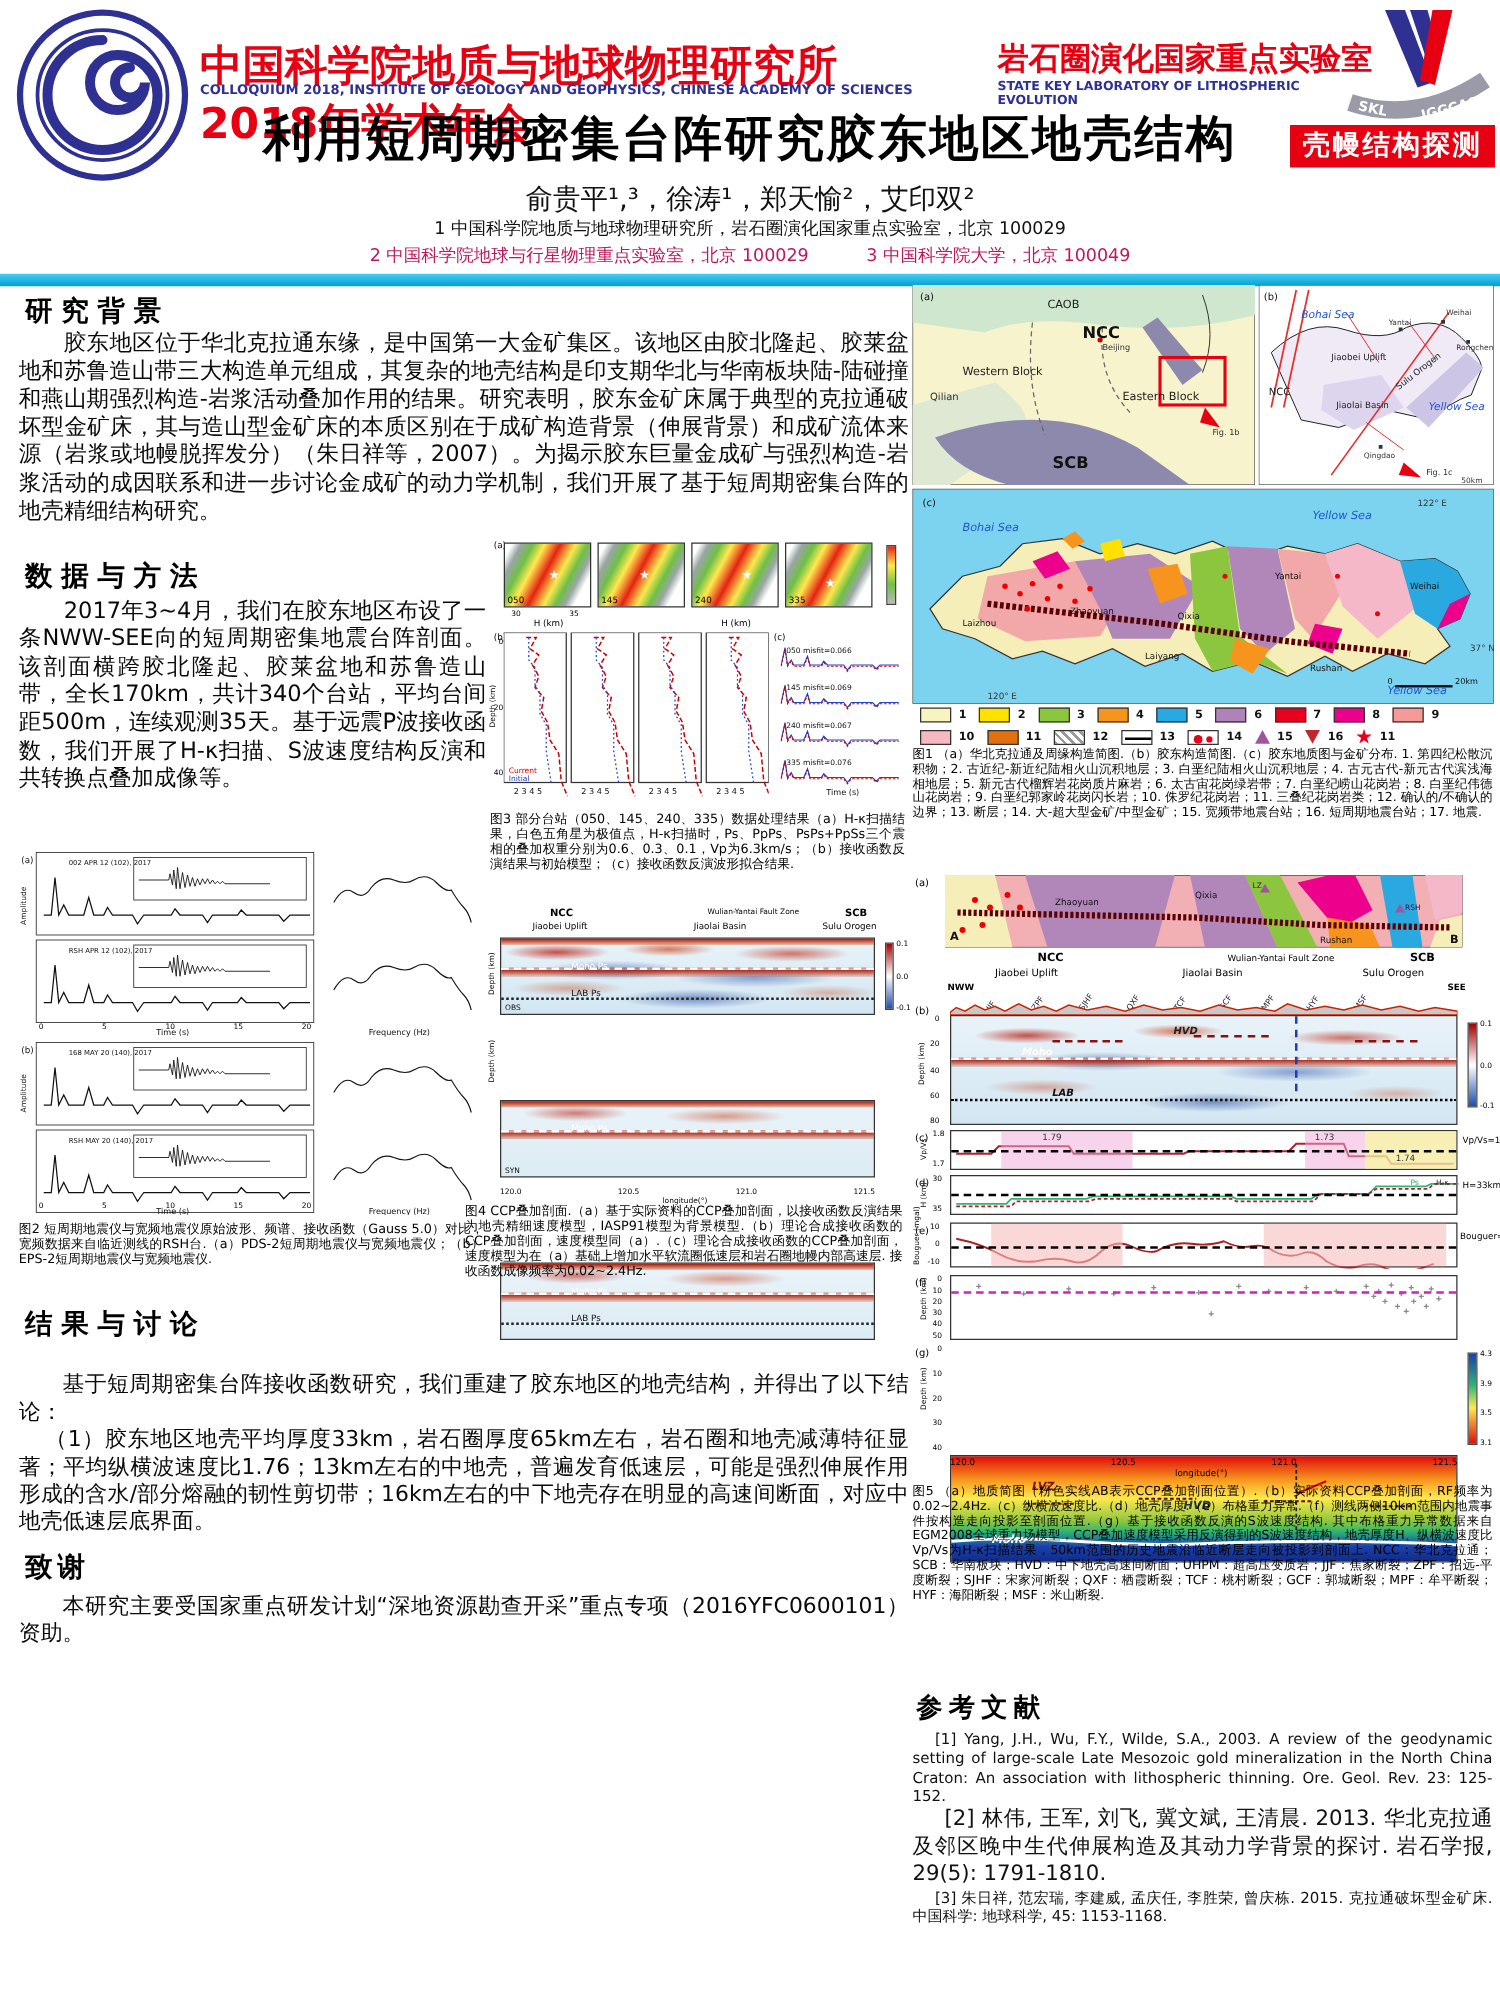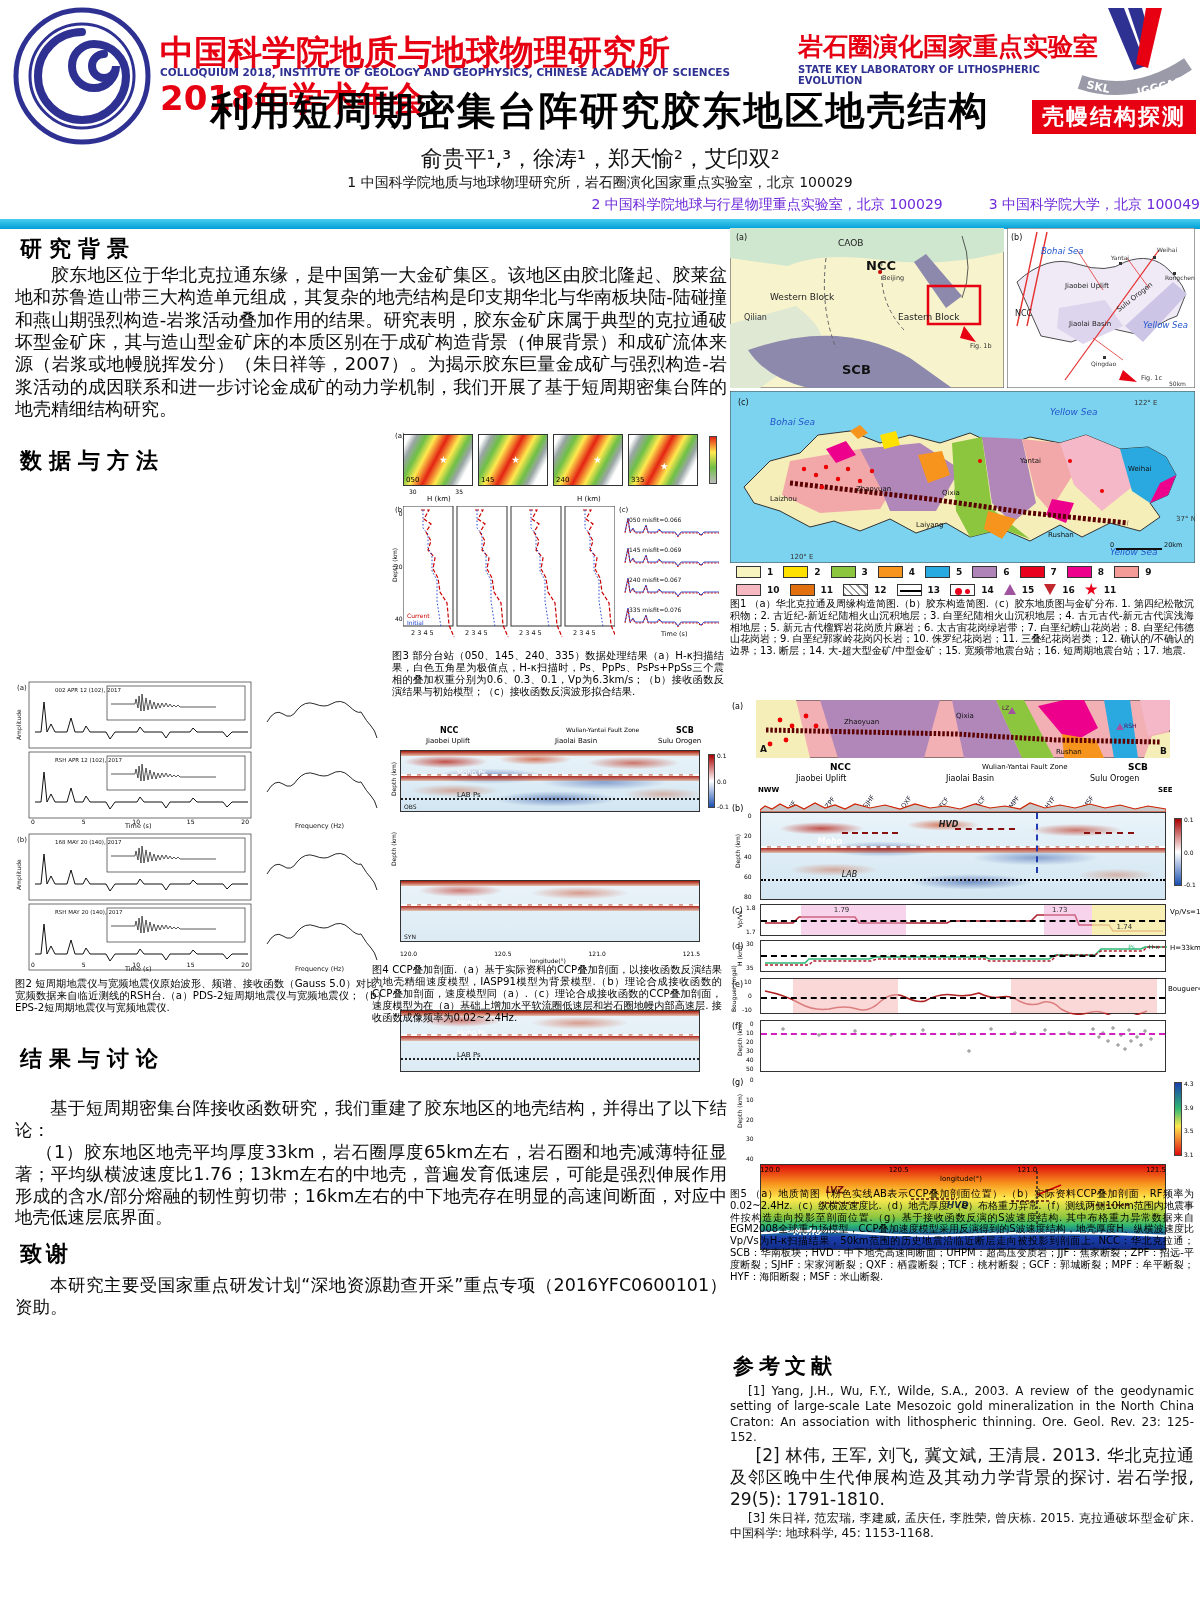--- a/index.html
+++ b/index.html
@@ -13,21 +13,21 @@
 .cap{font-size:10.2px;line-height:1.18;text-align:justify;color:#000}
 .t6{font-size:6px}.t7{font-size:7px}.t8{font-size:8px}.t9{font-size:9px}
 .rot{transform:rotate(-90deg);transform-origin:left top;white-space:nowrap}
 .ticks{display:flex;justify-content:space-between}
 .vticks{display:flex;flex-direction:column;justify-content:space-between;align-items:flex-end}
 .bar{left:0;top:219px;width:1200px;height:10px;background:linear-gradient(#49cdf0,#009fd6)}
 .badge{left:1032px;top:100px;width:164px;height:34px;background:#e60012;color:#fff;font-weight:bold;font-size:22px;text-align:center;line-height:34px;letter-spacing:2px}
 .title{left:120px;top:84px;width:960px;text-align:center;font-size:39px;font-weight:bold;color:#000;letter-spacing:2px}
 .authors{left:0;top:144px;width:1200px;text-align:center;font-size:22px;color:#111}
 .aff{width:1200px;text-align:center;font-size:14px;color:#111}
-.affrow{left:0;top:196px;width:1200px;display:flex;justify-content:flex-end;gap:46px;font-size:14px;color:#6d28d9}
+.affrow{left:0;top:196px;width:1200px;display:flex;justify-content:center;gap:46px;font-size:14px;color:#be185d}
 
 .ccp{position:relative;background:
  radial-gradient(60px 9px at 15% 18%,rgba(185,40,28,.8),rgba(185,40,28,0) 70%),
  radial-gradient(52px 8px at 45% 14%,rgba(205,70,30,.7),rgba(0,0,0,0) 70%),
  radial-gradient(66px 9px at 78% 20%,rgba(190,50,30,.65),rgba(0,0,0,0) 70%),
  radial-gradient(80px 11px at 30% 42%,rgba(30,70,160,.5),rgba(0,0,0,0) 70%),
  radial-gradient(90px 11px at 68% 52%,rgba(30,70,160,.45),rgba(0,0,0,0) 70%),
  radial-gradient(64px 9px at 18% 66%,rgba(200,85,45,.45),rgba(0,0,0,0) 70%),
  radial-gradient(88px 11px at 52% 80%,rgba(22,60,150,.5),rgba(0,0,0,0) 70%),
  radial-gradient(56px 9px at 88% 72%,rgba(205,95,55,.4),rgba(0,0,0,0) 70%),
@@ -91,20 +91,21 @@
  <div class="abs affrow">
   <span>2 中国科学院地球与行星物理重点实验室，北京 100029</span>
   <span>3 中国科学院大学，北京 100049</span>
  </div>
  <div class="abs bar"></div>
 
  <div class="abs h1" style="left:20px;top:234px">研究背景</div>
  <div class="abs bt ind" style="left:15px;top:264px;width:712px">胶东地区位于华北克拉通东缘，是中国第一大金矿集区。该地区由胶北隆起、胶莱盆地和苏鲁造山带三大构造单元组成，其复杂的地壳结构是印支期华北与华南板块陆-陆碰撞和燕山期强烈构造-岩浆活动叠加作用的结果。研究表明，胶东金矿床属于典型的克拉通破坏型金矿床，其与造山型金矿床的本质区别在于成矿构造背景（伸展背景）和成矿流体来源（岩浆或地幔脱挥发分）（朱日祥等，2007）。为揭示胶东巨量金成矿与强烈构造-岩浆活动的成因联系和进一步讨论金成矿的动力学机制，我们开展了基于短周期密集台阵的地壳精细结构研究。</div>
 
  <div class="abs h1" style="left:20px;top:446px">数据与方法</div>
+ <div class="abs bt ind" style="left:15px;top:478px;width:374px">2017年3~4月，我们在胶东地区布设了一条NWW-SEE向的短周期密集地震台阵剖面。该剖面横跨胶北隆起、胶莱盆地和苏鲁造山带，全长170km，共计340个台站，平均台间距500m，连续观测35天。基于远震P波接收函数，我们开展了H-κ扫描、S波速度结构反演和共转换点叠加成像等。</div>
 
  <div class="abs" style="left:395px;top:432px;width:330px;height:214px">
   <span class="abs t7" style="left:0;top:0">(a)</span>
   <div class="abs" style="left:8px;top:2px;display:flex;gap:5px">
    <div class="hk">
           <span class="hkstar"></span>
           <span class="abs t7" style="left:2px;bottom:1px">050</span>
         </div>
    <div class="hk">
           <span class="hkstar" style="left:48%"></span>
@@ -545,21 +546,21 @@
   </svg>
   <div class="ccp abs" style="left:30px;top:112px;width:406px;height:88px">
    <div class="moho" style="top:38%"></div>
    <div class="labln" style="top:77%;border-top-color:#000"></div>
    <div class="abs" style="left:20%;top:22%;width:56px;border-top:2px dashed #8a1010"></div>
    <div class="abs" style="left:48%;top:18%;width:60px;border-top:2px dashed #8a1010"></div>
    <div class="abs" style="left:80%;top:22%;width:50px;border-top:2px dashed #8a1010"></div>
    <div class="abs" style="left:68%;top:0;height:70%;border-left:2px dashed #223bb0"></div>
    <span class="abs t8" style="left:14%;top:28%;color:#fff;font-style:italic;font-weight:bold">Moho</span>
    <span class="abs t8" style="left:44%;top:8%;color:#222;font-style:italic;font-weight:bold">HVD</span>
-   <span class="abs t8" style="left:20%;top:66%;color:#111;font-style:italic;font-weight:normal">LAB</span>
+   <span class="abs t8" style="left:20%;top:66%;color:#111;font-style:italic;font-weight:bold">LAB</span>
   </div>
   <div class="abs vticks" style="left:14px;top:112px;height:88px">
         <span class="t6">0</span>
         <span class="t6">20</span>
         <span class="t6">40</span>
         <span class="t6">60</span>
         <span class="t6">80</span>
       </div>
   <span class="abs t6 rot" style="left:4px;top:168px">Depth (km)</span>
   <div class="abs cbar" style="left:444px;top:118px;width:8px;height:68px"></div>

